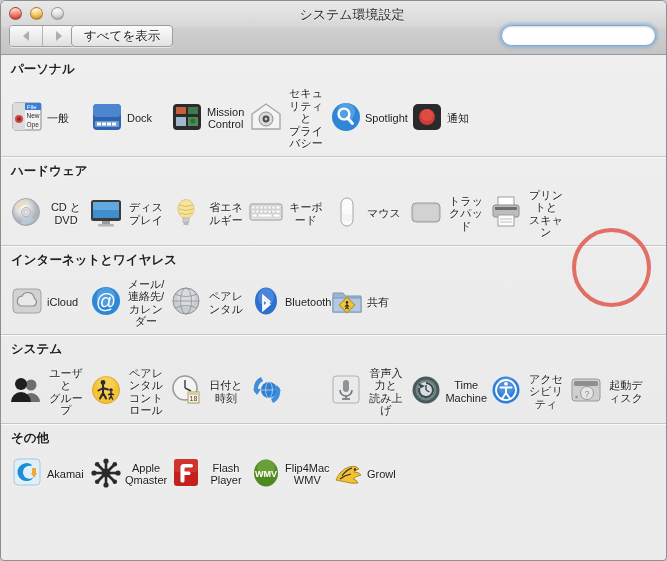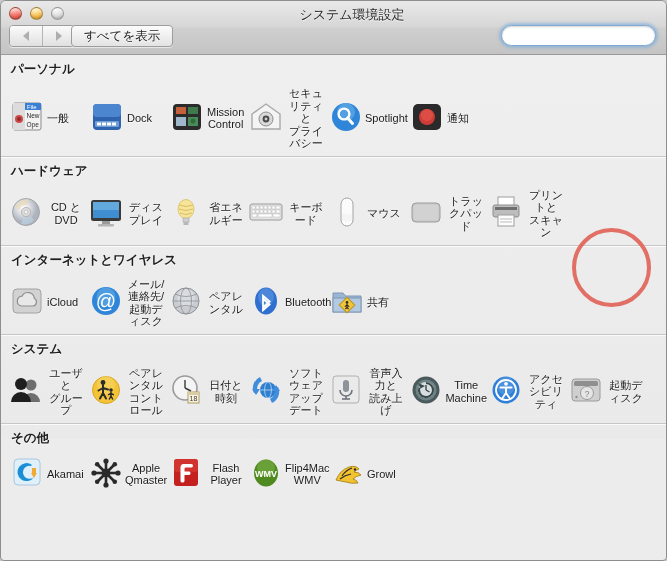--- a/index.html
+++ b/index.html
@@ -411,21 +411,21 @@
 
         <div class="pane">
           <div class="iconbox">
             <svg class="ic" viewBox="0 0 38 38">
               <circle cx="19" cy="19" r="14" fill="#2f86d8"></circle>
               <circle cx="19" cy="15" r="9.5" fill="#6fb4ea" opacity=".5"></circle>
               <text x="19" y="26" font-size="20" fill="#fff" text-anchor="middle" font-family="sans-serif">@</text>
             </svg>
           </div>
           <div class="label">メール/連絡先/
-起動ディスク</div>
+カレンダー</div>
         </div>
 
         <div class="pane">
           <div class="iconbox">
             <svg class="ic" viewBox="0 0 38 38">
               <circle cx="19" cy="19" r="13" fill="#c9ccd1" stroke="#8e9197"></circle>
               <circle cx="19" cy="16" r="9" fill="#e2e4e8" opacity=".6"></circle>
               <ellipse cx="19" cy="19" rx="5.5" ry="13" fill="none" stroke="#8e9197" stroke-width=".8"></ellipse>
               <line x1="6" y1="19" x2="32" y2="19" stroke="#8e9197" stroke-width=".8"></line>
               <path d="M8 12 q11 5 22 0 M8 26 q11 -5 22 0" stroke="#8e9197" stroke-width=".8" fill="none"></path>
@@ -513,22 +513,20 @@
             <svg class="ic" viewBox="0 0 38 38">
               <circle cx="21" cy="19" r="8" fill="#2f7fd0"></circle>
               <ellipse cx="21" cy="19" rx="3.4" ry="8" fill="none" stroke="#bcd9f2" stroke-width=".8"></ellipse>
               <line x1="13" y1="19" x2="29" y2="19" stroke="#bcd9f2" stroke-width=".8"></line>
               <path d="M7 22 a12 12 0 0 1 6 -16 l2 4 a8 8 0 0 0 -4 11 Z" fill="#3f8ddb"></path>
               <path d="M31 16 a12 12 0 0 1 -6 16 l-2 -4 a8 8 0 0 0 4 -11 Z" fill="#3f8ddb"></path>
               <path d="M5 18 L9 24 L13 18 Z" fill="#3f8ddb"></path>
               <path d="M33 20 L29 14 L25 20 Z" fill="#3f8ddb"></path>
             </svg>
           </div>
-          <div class="label">ソフトウェア
-アップデート</div>
         </div>
 
         <div class="pane">
           <div class="iconbox">
             <svg class="ic" viewBox="0 0 38 38">
               <rect class="sq" x="6" y="5" width="26" height="27" rx="3" fill="#eaeaea" stroke="#b0b0b0"></rect>
               <rect x="16" y="9" width="6" height="12" rx="3" fill="#8d939b"></rect>
               <path d="M13 19 a6 6 0 0 0 12 0" fill="none" stroke="#6e747c" stroke-width="1.6"></path>
               <line x1="19" y1="25" x2="19" y2="28" stroke="#6e747c" stroke-width="1.6"></line>
               <line x1="15" y1="28" x2="23" y2="28" stroke="#6e747c" stroke-width="1.6"></line>

